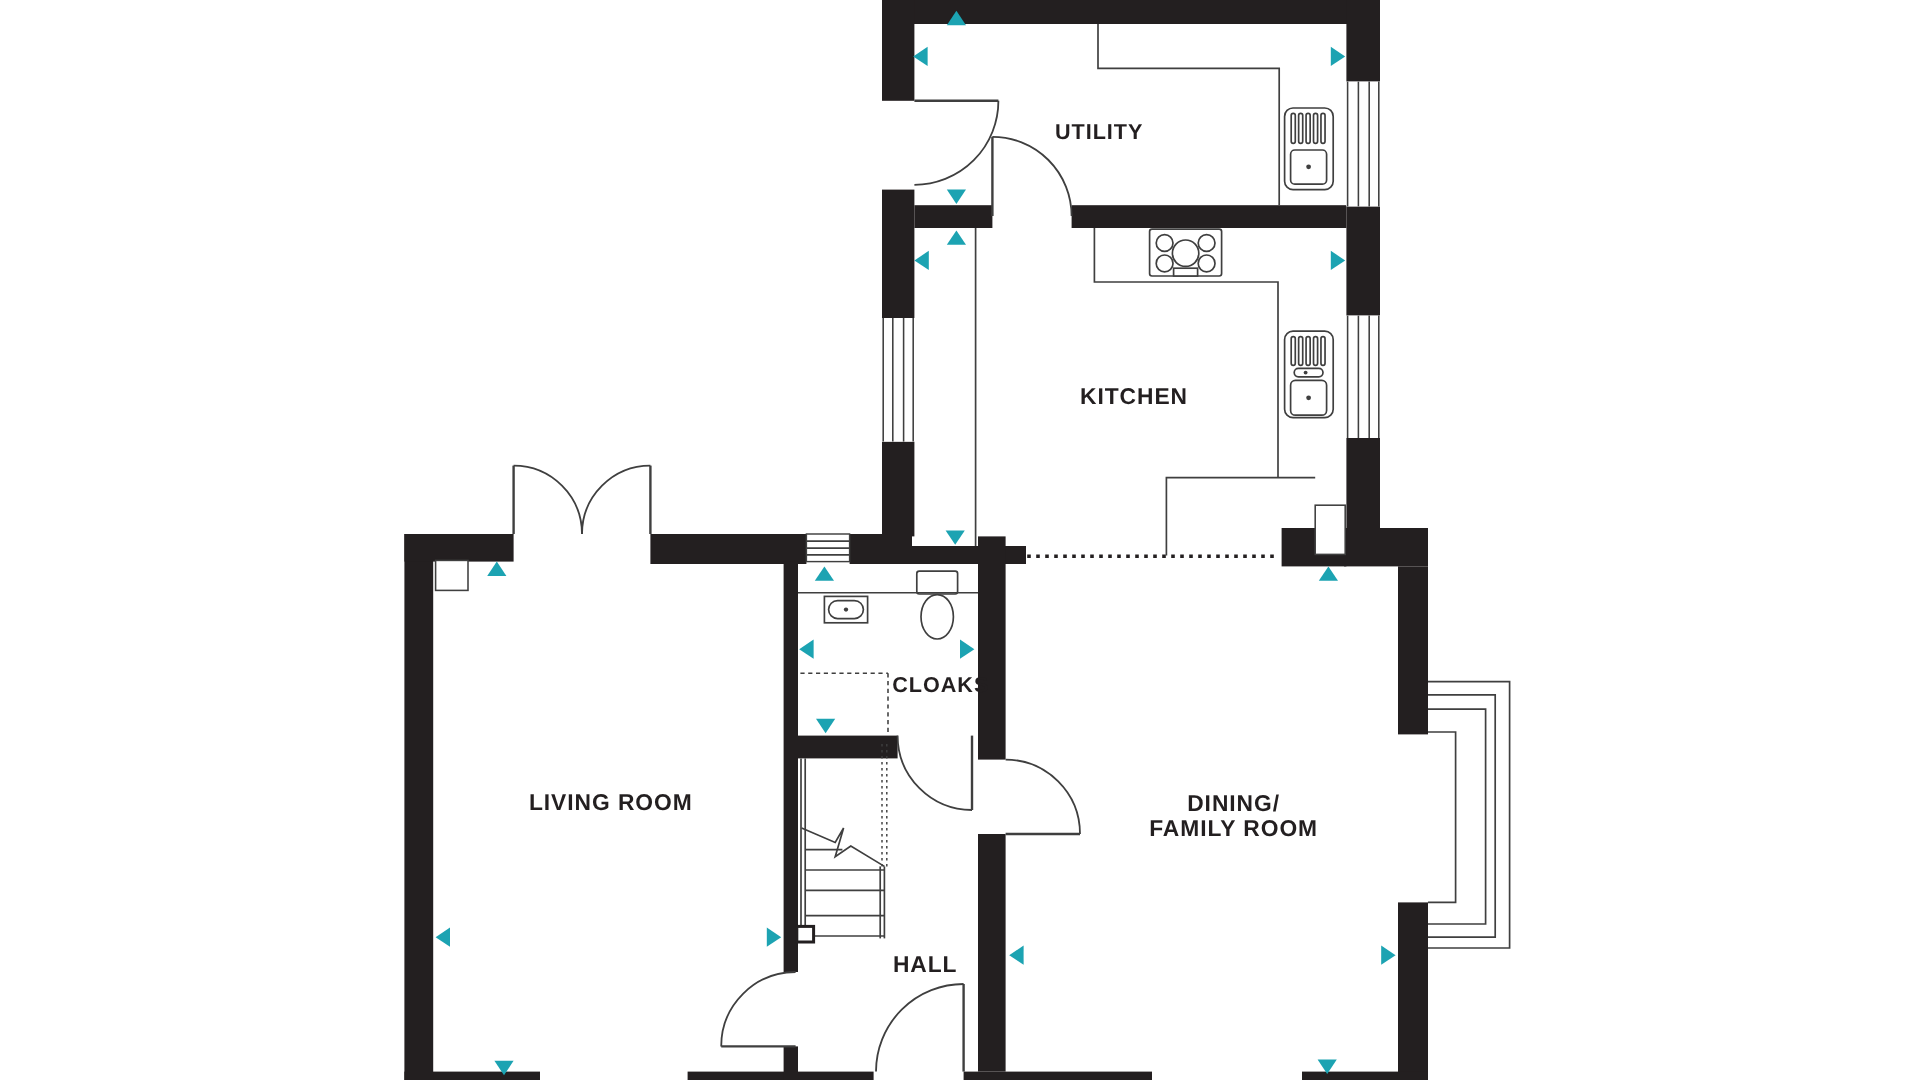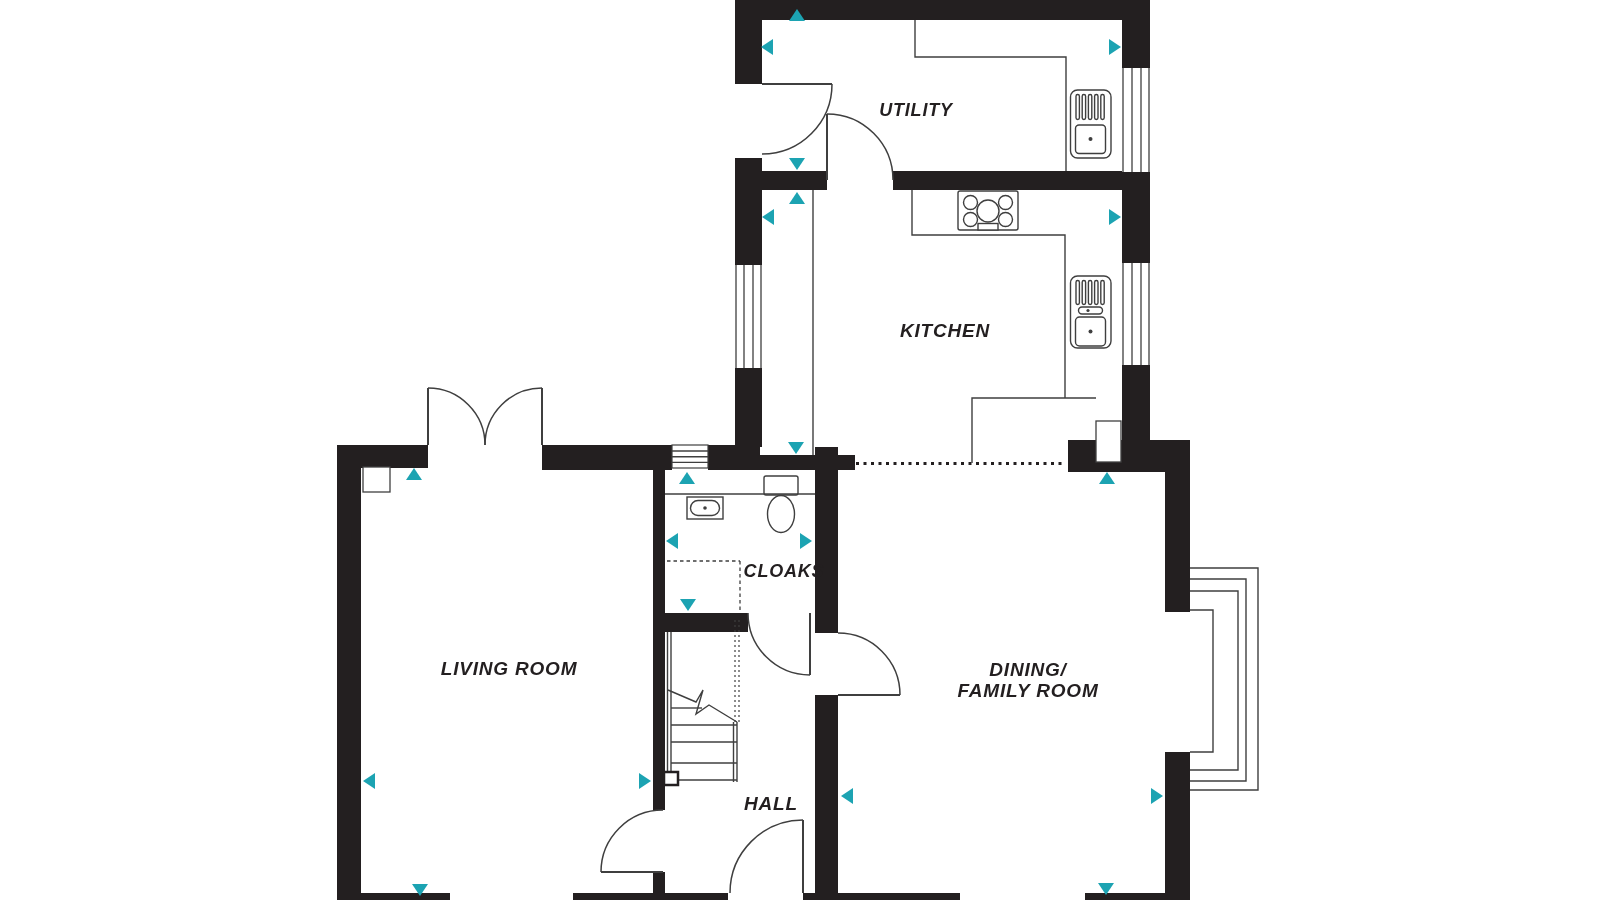--- a/index.html
+++ b/index.html
@@ -1,17 +1,17 @@
 <!DOCTYPE html>
 <html><head>
 <meta charset="utf-8">
 <style>
   html,body{margin:0;padding:0;background:#ffffff;}
   .stage{position:relative;width:1600px;height:900px;background:#ffffff;overflow:hidden;
-         font-family:"Liberation Sans","DejaVu Sans",sans-serif;font-style:italic;}
+         font-family:"Liberation Sans","DejaVu Sans",sans-serif;}
   svg{position:absolute;left:0;top:0;}
   text.room-label{font-family:"Liberation Sans","DejaVu Sans",sans-serif;
                   font-weight:bold;fill:#231f20;letter-spacing:0.8px;}
 </style>
 </head>
 <body>
 
 <div class="stage">
 <svg width="1600" height="900" viewBox="0 0 1600 900">
 

